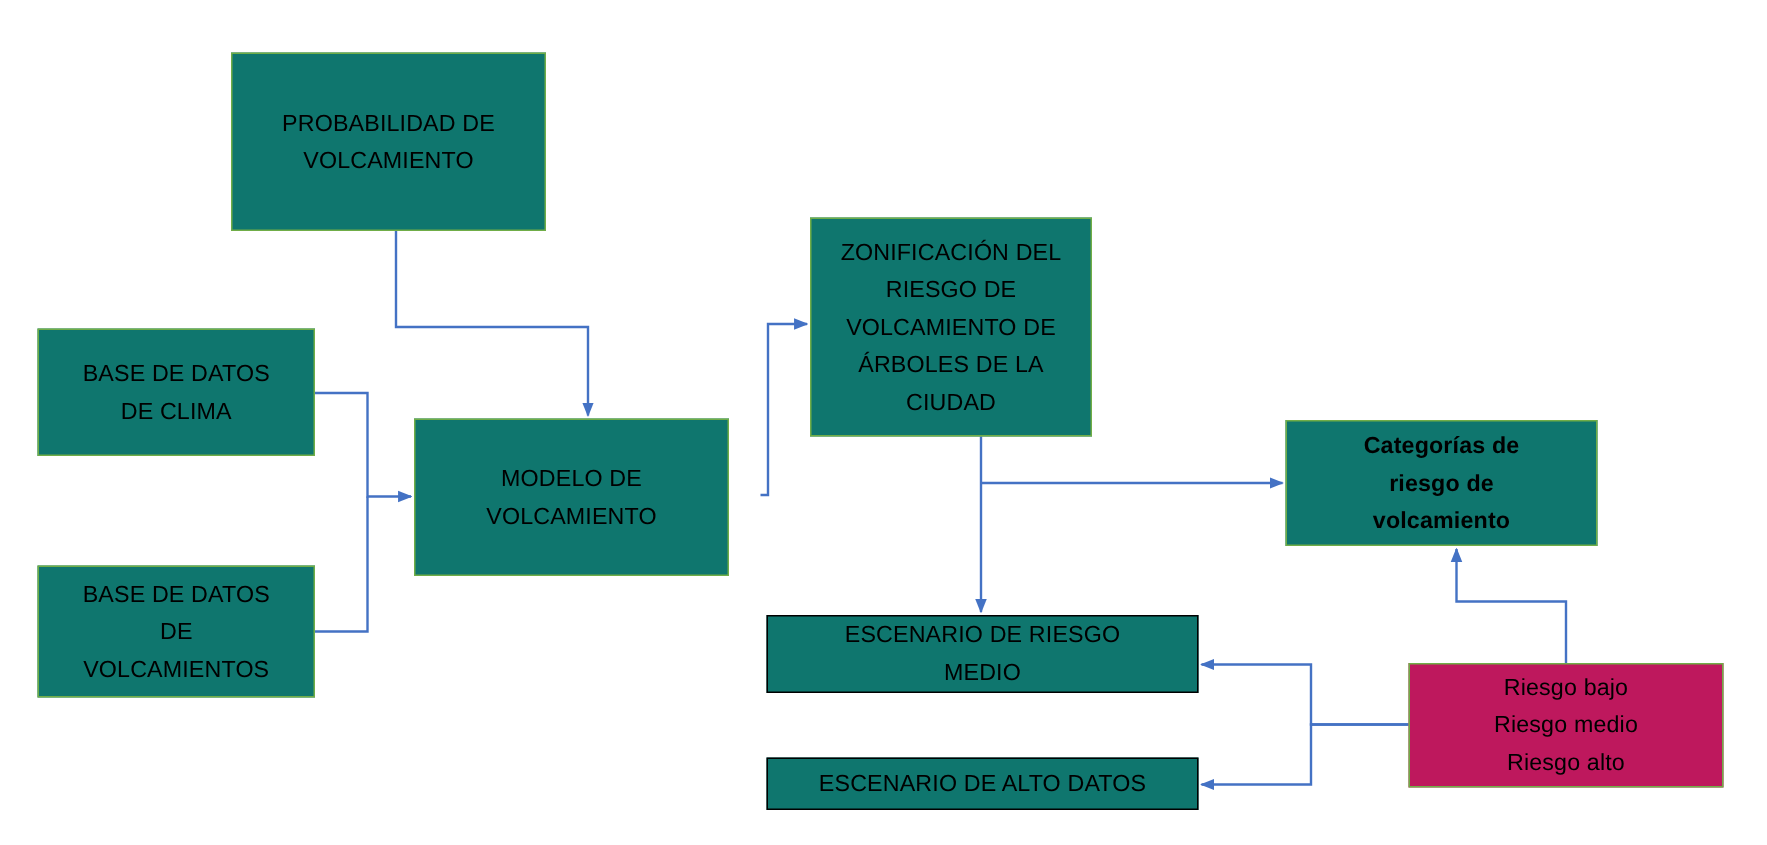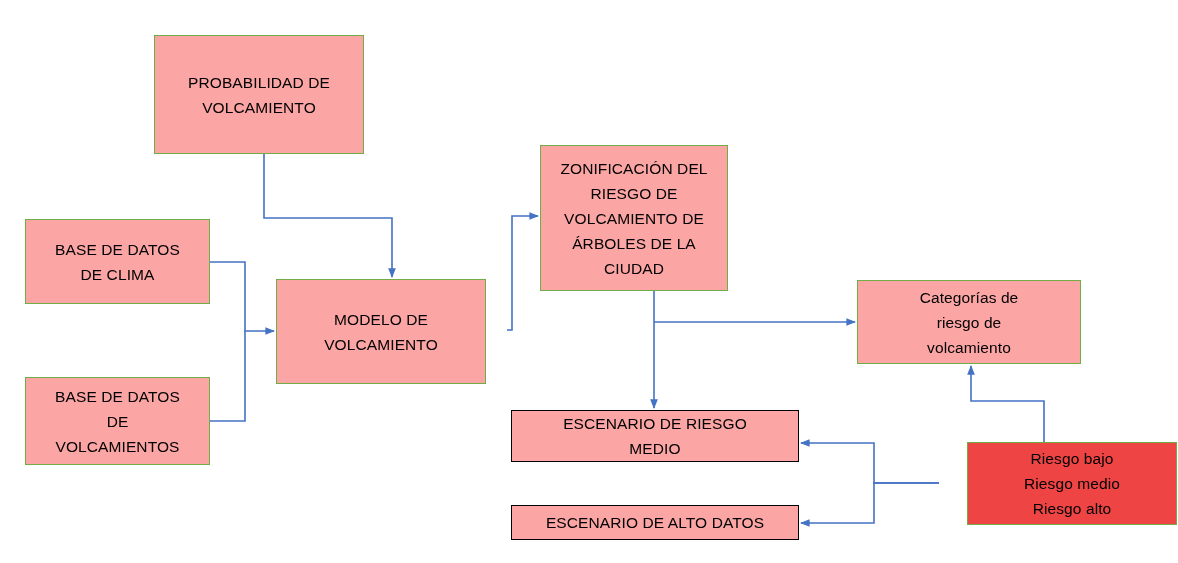--- a/index.html
+++ b/index.html
@@ -26,46 +26,45 @@
     position: absolute;
     box-sizing: border-box;
     display: flex;
     align-items: center;
     justify-content: center;
     text-align: center;
     color: #000000;
     font-size: 15.5px;
     line-height: 25px;
     letter-spacing: 0.1px;
-    background: #fca5a5;
+    background: #0f766e;
     z-index: 2;
   }
   .node.green {
     border: 1.3px solid #70AD47;
   }
   .node.black {
     border: 1.7px solid #000000;
   }
   .node.highlight {
     border: 1.3px solid #70AD47;
-    background: #ef4444;
-    margin-left: 28px;
+    background: #be185d;
   }
   .node .label {
     display: block;
     white-space: pre-line;
     padding: 0 6px;
   }
   
   #node-probabilidad   { left: 154px; top: 35px;  width: 210px; height: 119px; }
   #node-base-clima     { left: 25px;  top: 219px; width: 185px; height: 85px;  }
   #node-base-volc      { left: 25px;  top: 377px; width: 185px; height: 88px;  }
   #node-modelo         { left: 276px; top: 279px; width: 210px; height: 105px; }
   #node-zonificacion   { left: 540px; top: 145px; width: 188px; height: 146px; }
-  #node-categorias     { left: 857px; top: 280px; width: 224px; height: 84px;  }
+  #node-categorias     { left: 857px; top: 280px; width: 208px; height: 84px; font-weight: bold;  }
   #node-escenario-med  { left: 511px; top: 410px; width: 288px; height: 52px;  }
   #node-escenario-alto { left: 511px; top: 505px; width: 288px; height: 35px;  }
   #node-riesgos        { left: 939px; top: 442px; width: 210px; height: 83px;  }
 </style>
 </head>
 <body>
 
 <div id="canvas">
 
   <svg id="connectors" viewBox="0 0 1178 563" xmlns="http://www.w3.org/2000/svg">

